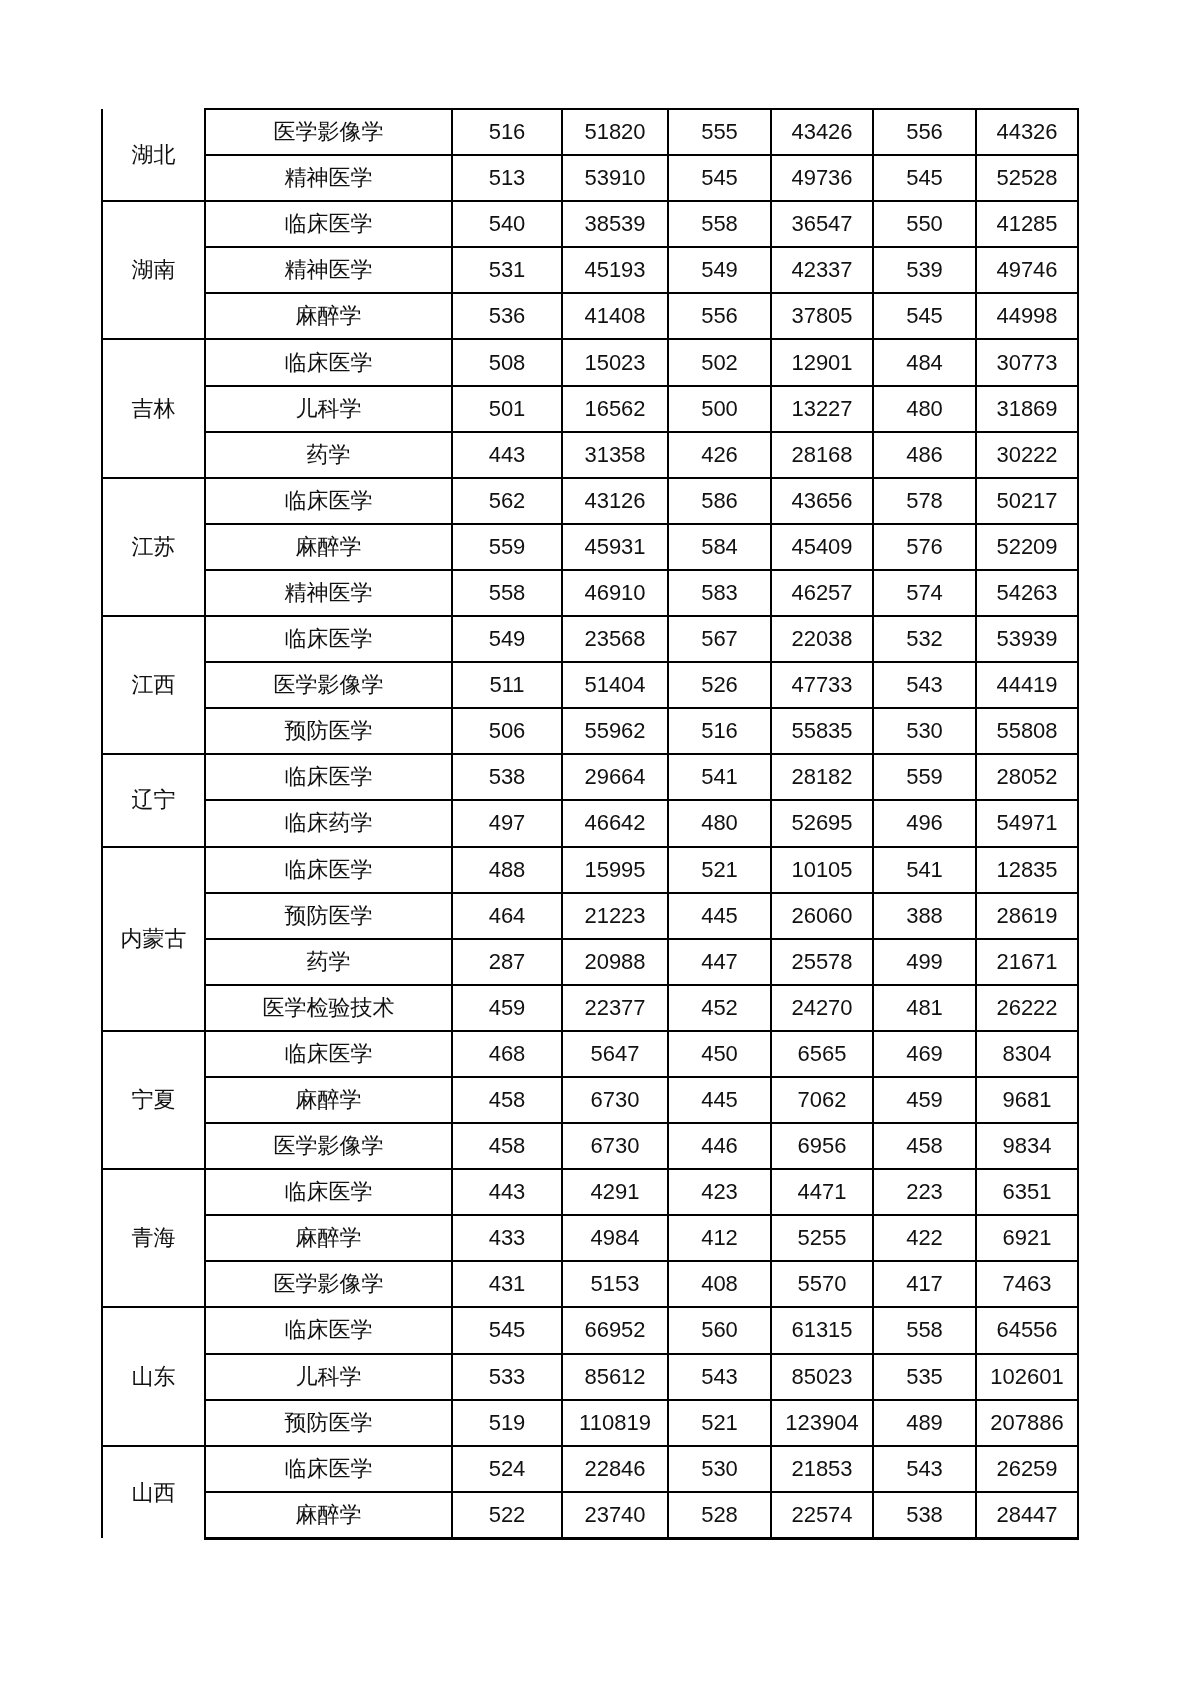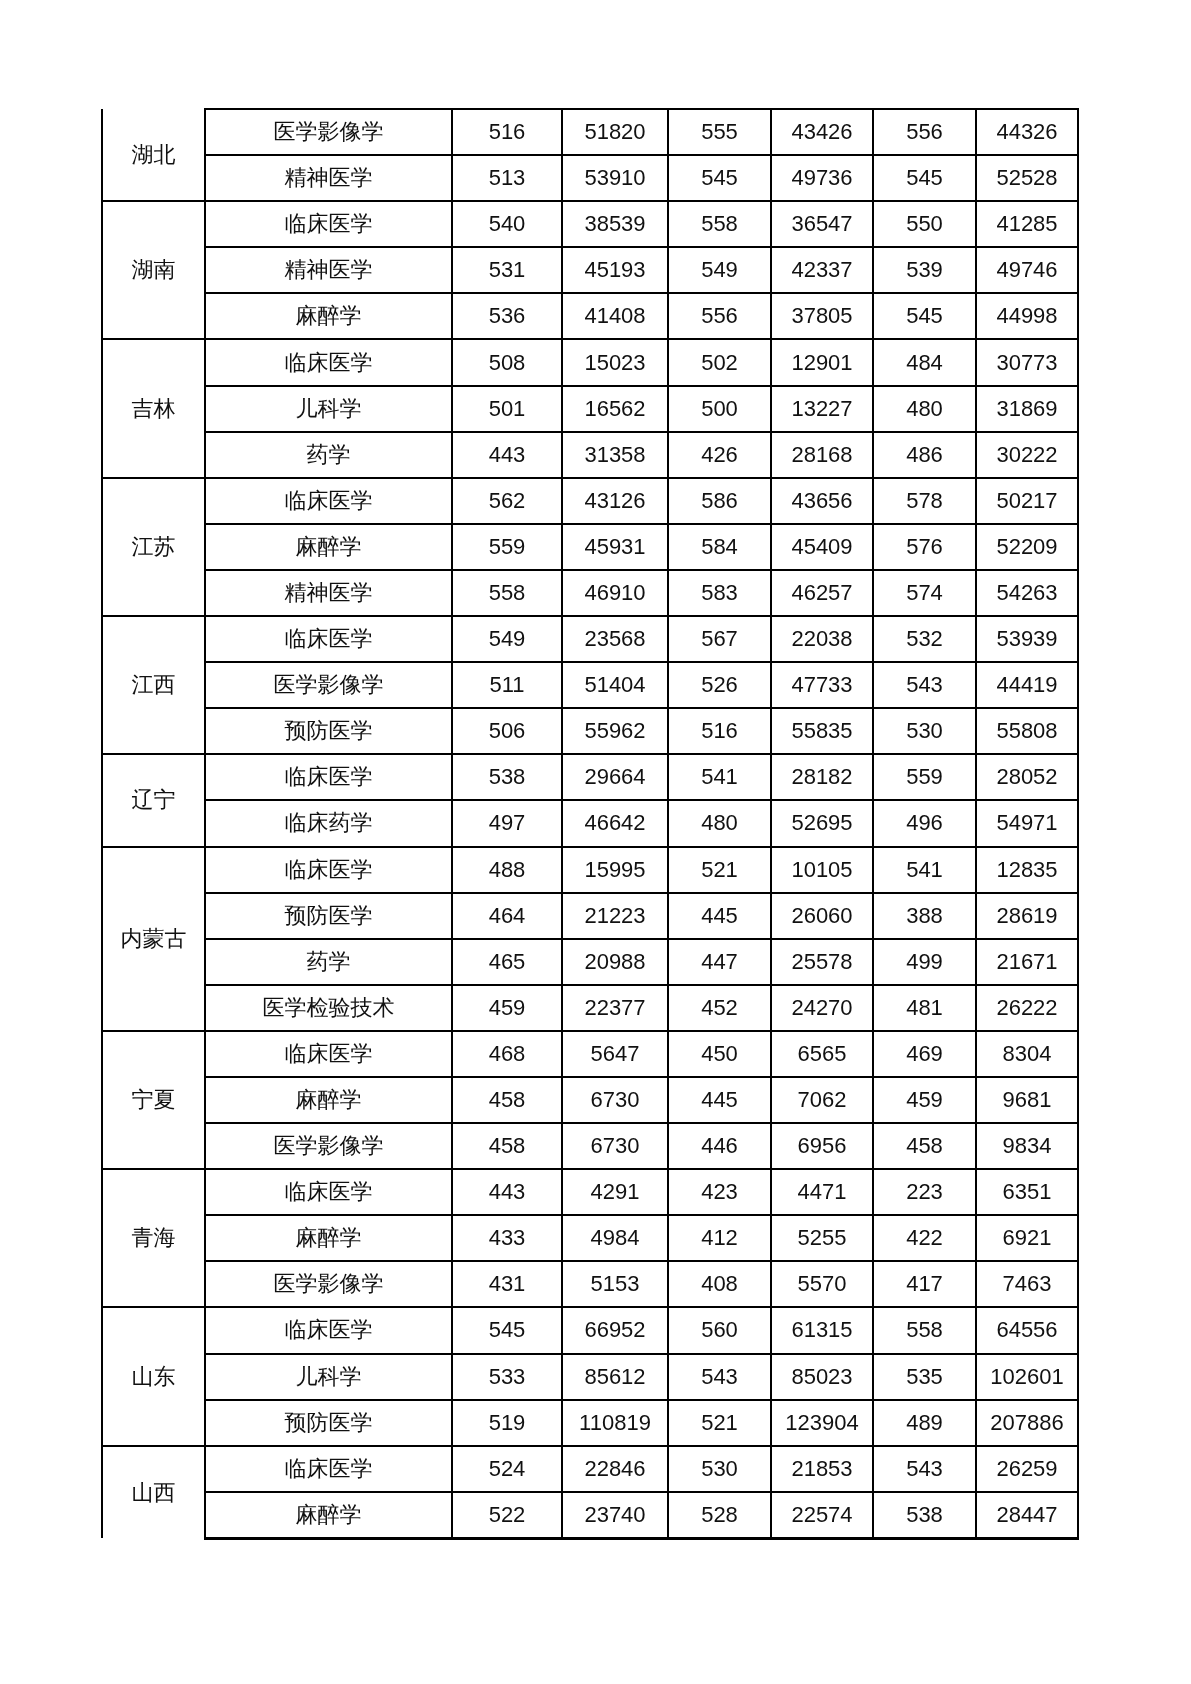--- a/index.html
+++ b/index.html
@@ -217,21 +217,21 @@
           <td class="major">预防医学</td>
           <td class="num">464</td>
           <td class="num">21223</td>
           <td class="num">445</td>
           <td class="num">26060</td>
           <td class="num">388</td>
           <td class="num">28619</td>
         </tr>
         <tr>
           <td class="major">药学</td>
-          <td class="num">465</td>
+          <td class="num">287</td>
           <td class="num">20988</td>
           <td class="num">447</td>
           <td class="num">25578</td>
           <td class="num">499</td>
           <td class="num">21671</td>
         </tr>
         <tr>
           <td class="major">医学检验技术</td>
           <td class="num">459</td>
           <td class="num">22377</td>

